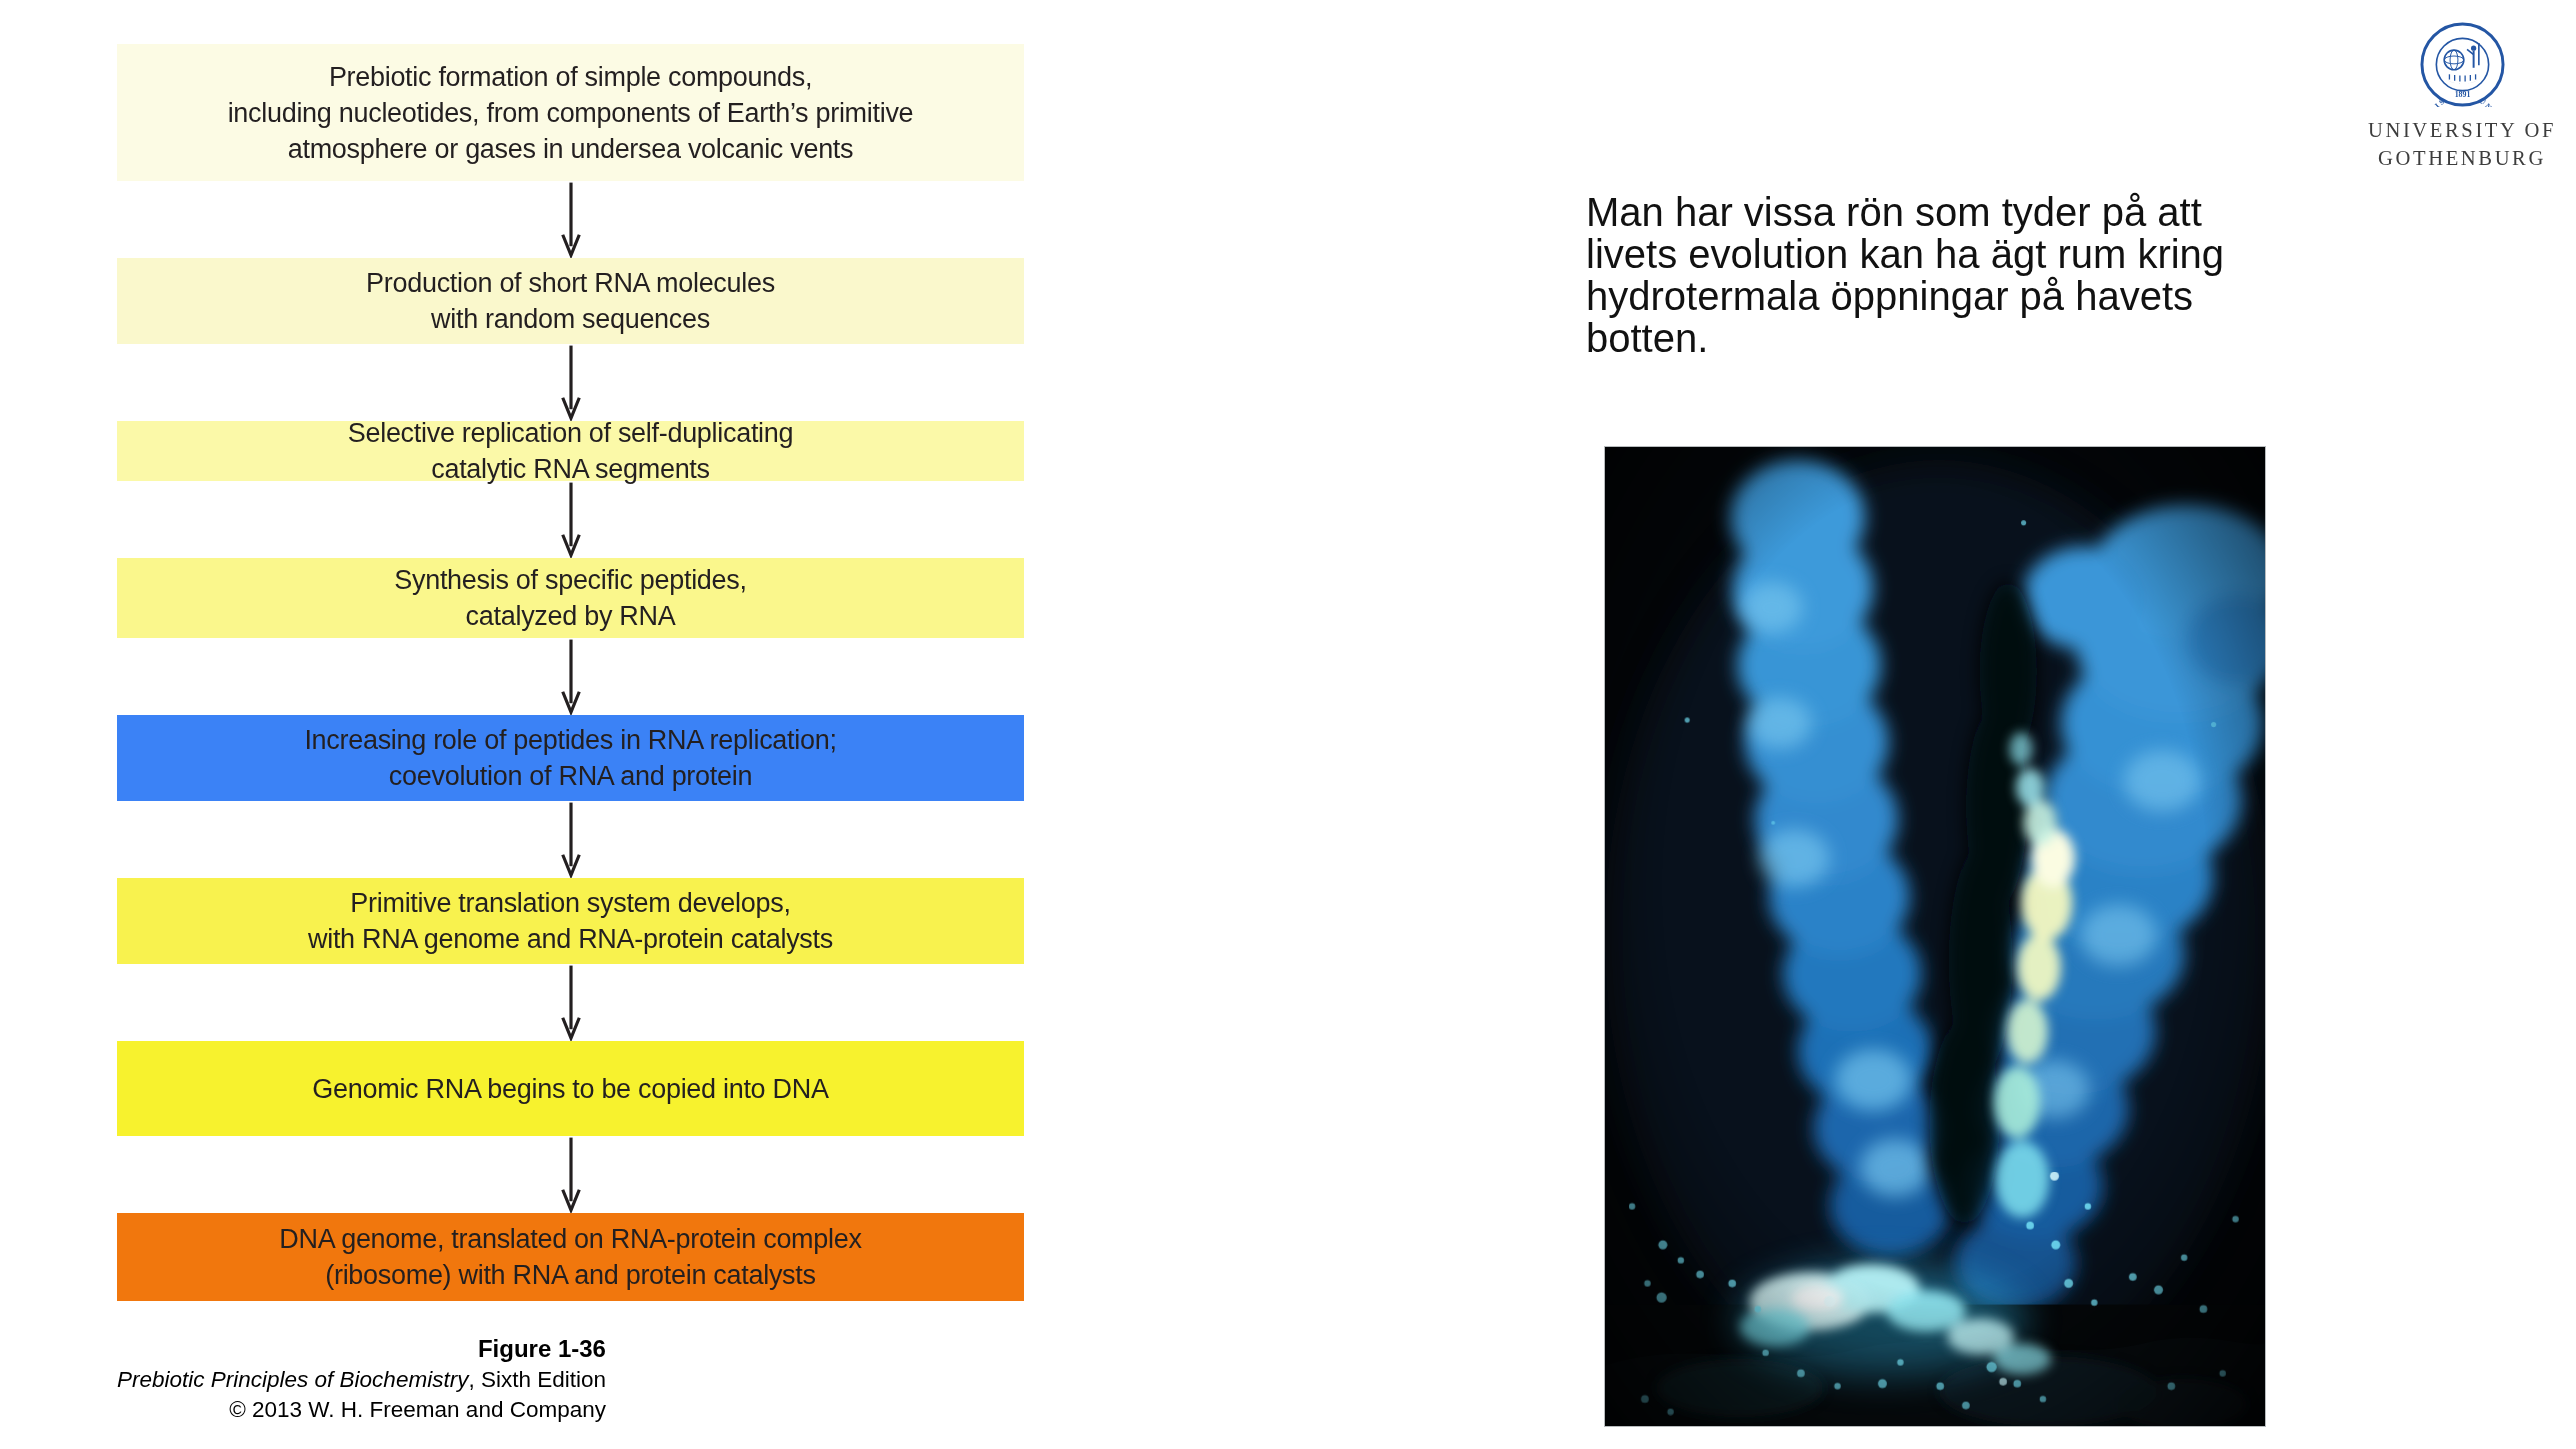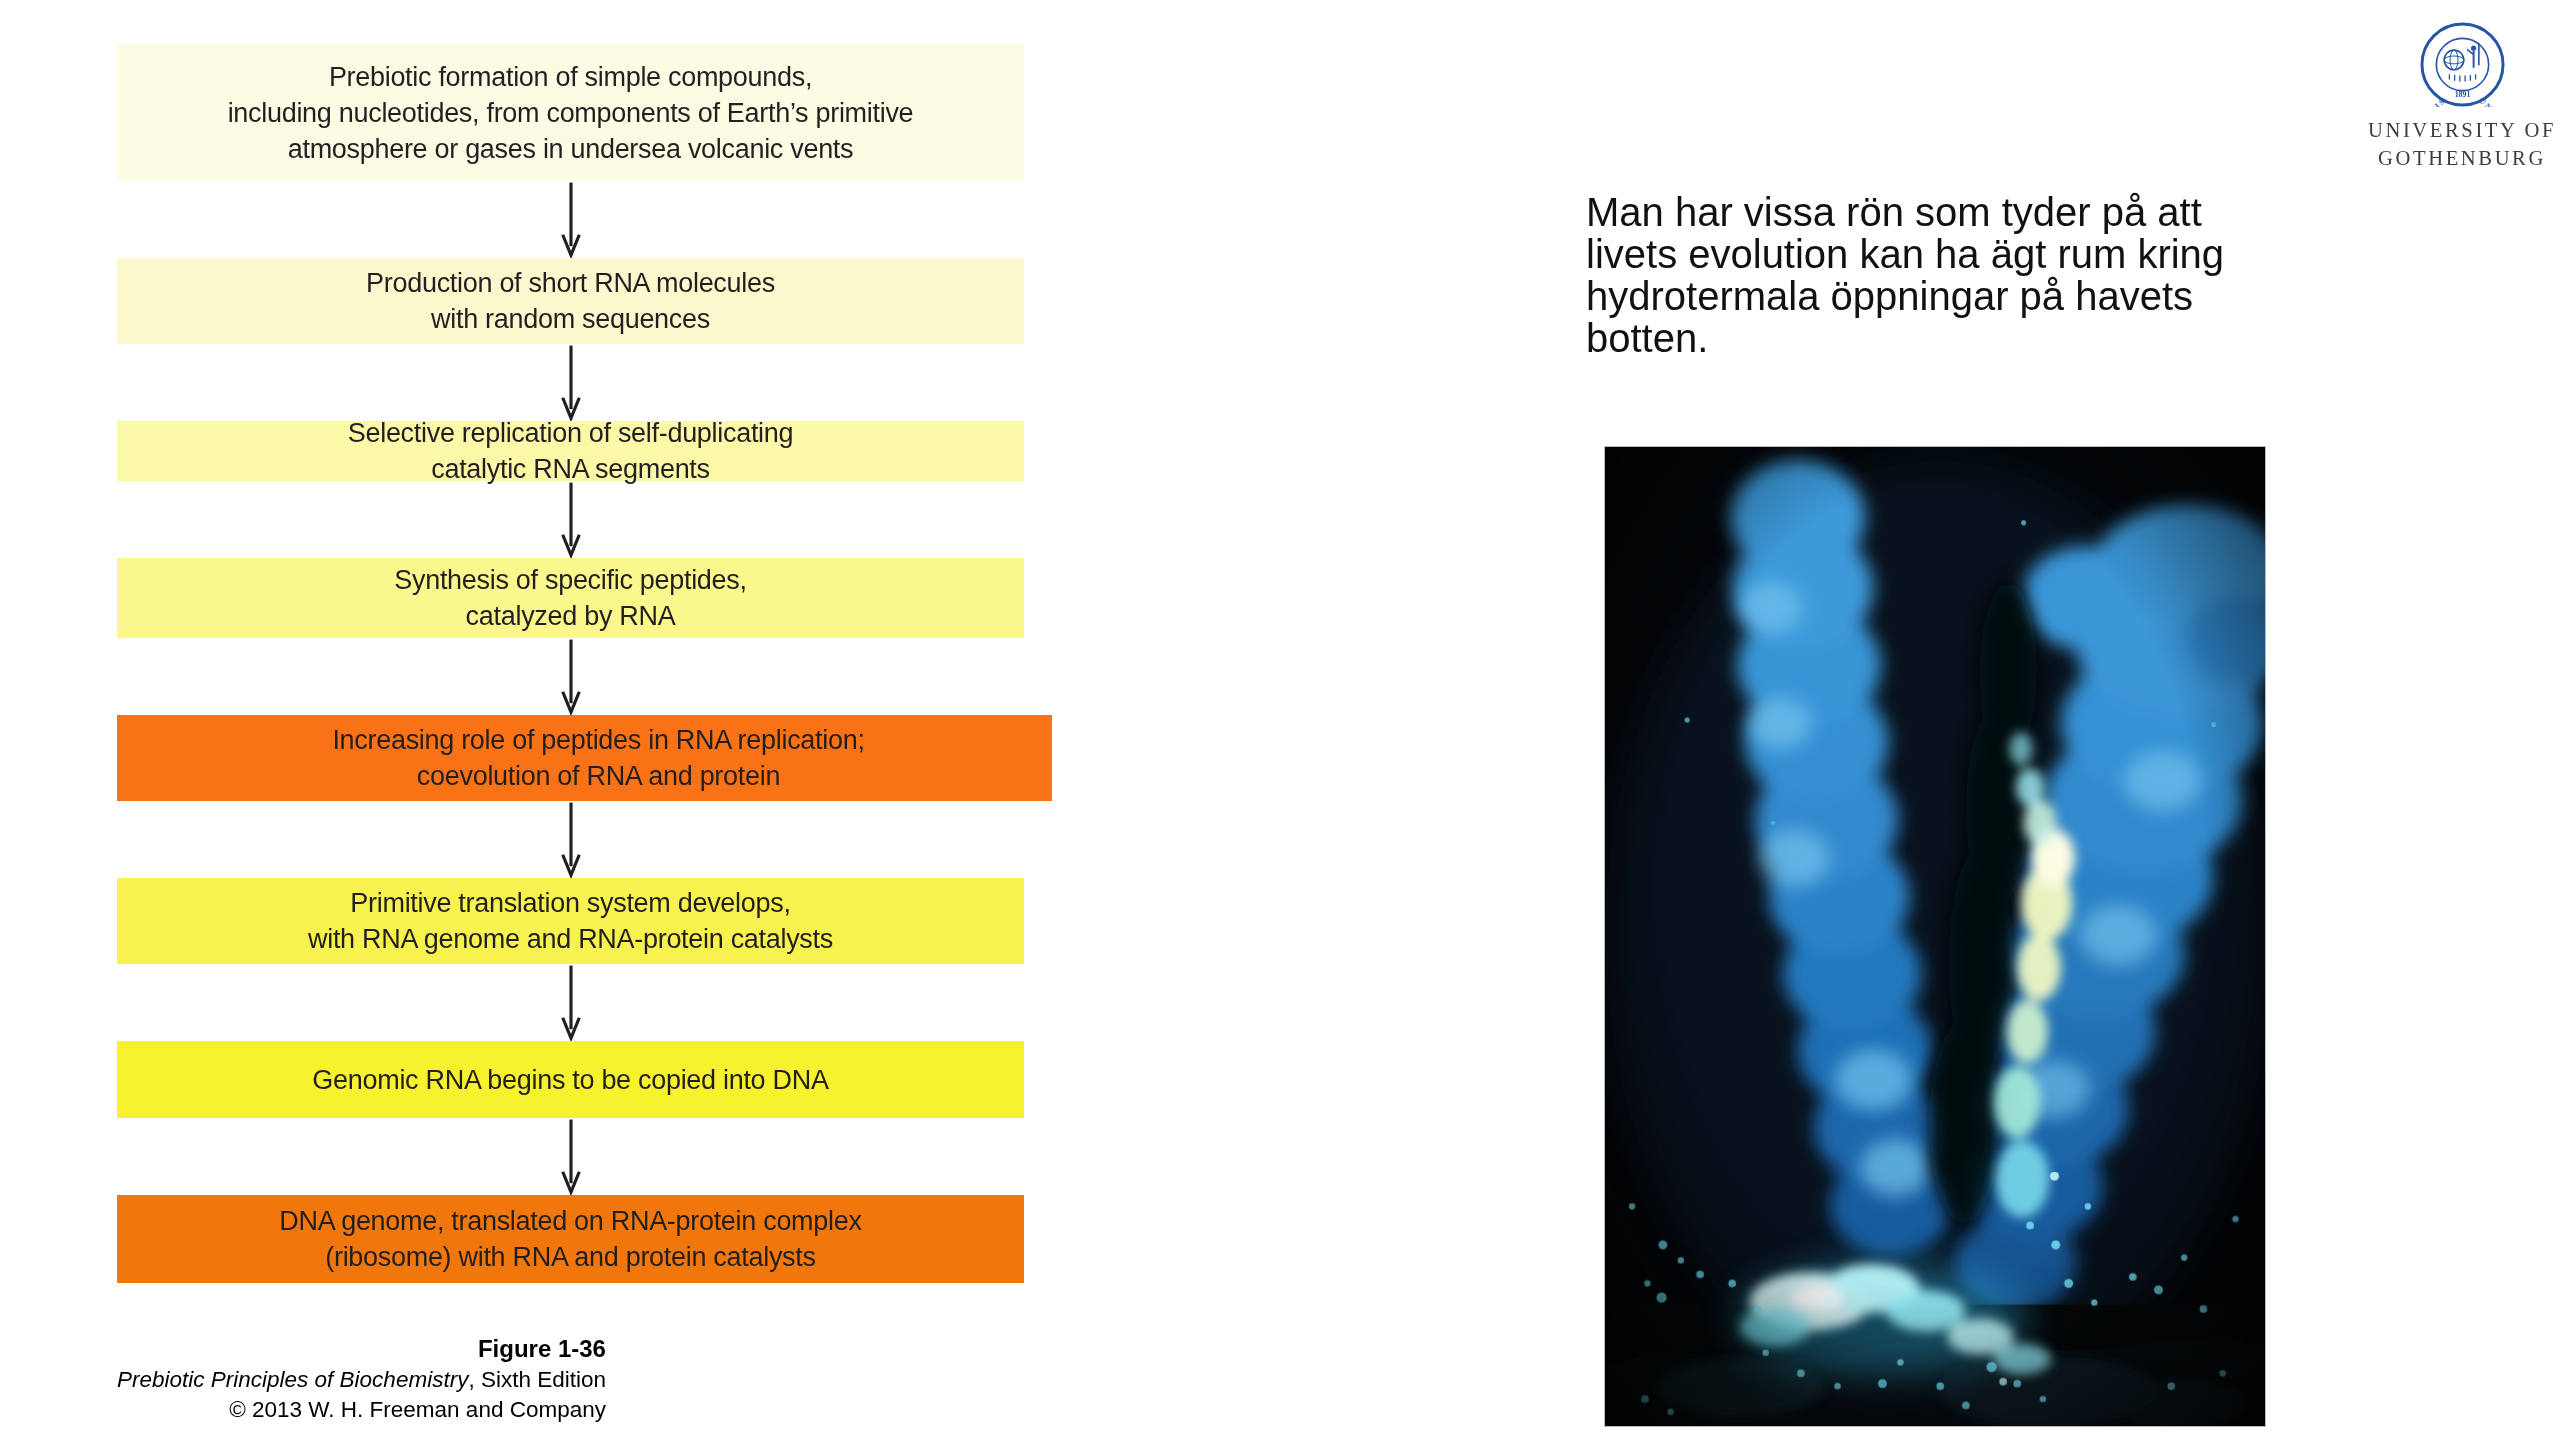--- a/index.html
+++ b/index.html
@@ -77,37 +77,37 @@
         </svg>
       </div>
       <div class="fc-box" style="height: 80px; background: rgb(250, 247, 140);">Synthesis of specific peptides,
 catalyzed by RNA</div>
       <div class="fc-arrow">
         <svg width="28" height="77" viewBox="0 0 44 120">
           <line x1="22" y1="2" x2="22" y2="102" stroke="#231F20" stroke-width="5"></line>
           <path d="M9 84 L22 116 L35 84" fill="none" stroke="#231F20" stroke-width="5"></path>
         </svg>
       </div>
-      <div class="fc-box" style="height: 86px; background: #f97316; padding-left: 28px;">Increasing role of peptides in RNA replication;
+      <div class="fc-box" style="height: 86px; background: #3b82f6;">Increasing role of peptides in RNA replication;
 coevolution of RNA and protein</div>
       <div class="fc-arrow">
         <svg width="28" height="77" viewBox="0 0 44 120">
           <line x1="22" y1="2" x2="22" y2="102" stroke="#231F20" stroke-width="5"></line>
           <path d="M9 84 L22 116 L35 84" fill="none" stroke="#231F20" stroke-width="5"></path>
         </svg>
       </div>
       <div class="fc-box" style="height: 86px; background: rgb(248, 242, 78);">Primitive translation system develops,
 with RNA genome and RNA-protein catalysts</div>
       <div class="fc-arrow">
         <svg width="28" height="77" viewBox="0 0 44 120">
           <line x1="22" y1="2" x2="22" y2="102" stroke="#231F20" stroke-width="5"></line>
           <path d="M9 84 L22 116 L35 84" fill="none" stroke="#231F20" stroke-width="5"></path>
         </svg>
       </div>
-      <div class="fc-box" style="height: 77px; background: rgb(247, 242, 46);">Genomic RNA begins to be copied into DNA</div>
+      <div class="fc-box" style="height: 95px; background: rgb(247, 242, 46);">Genomic RNA begins to be copied into DNA</div>
       <div class="fc-arrow">
         <svg width="28" height="77" viewBox="0 0 44 120">
           <line x1="22" y1="2" x2="22" y2="102" stroke="#231F20" stroke-width="5"></line>
           <path d="M9 84 L22 116 L35 84" fill="none" stroke="#231F20" stroke-width="5"></path>
         </svg>
       </div>
       <div class="fc-box" style="height: 88px; background: rgb(241, 119, 13);">DNA genome, translated on RNA-protein complex
 (ribosome) with RNA and protein catalysts</div>
     </div>
 

